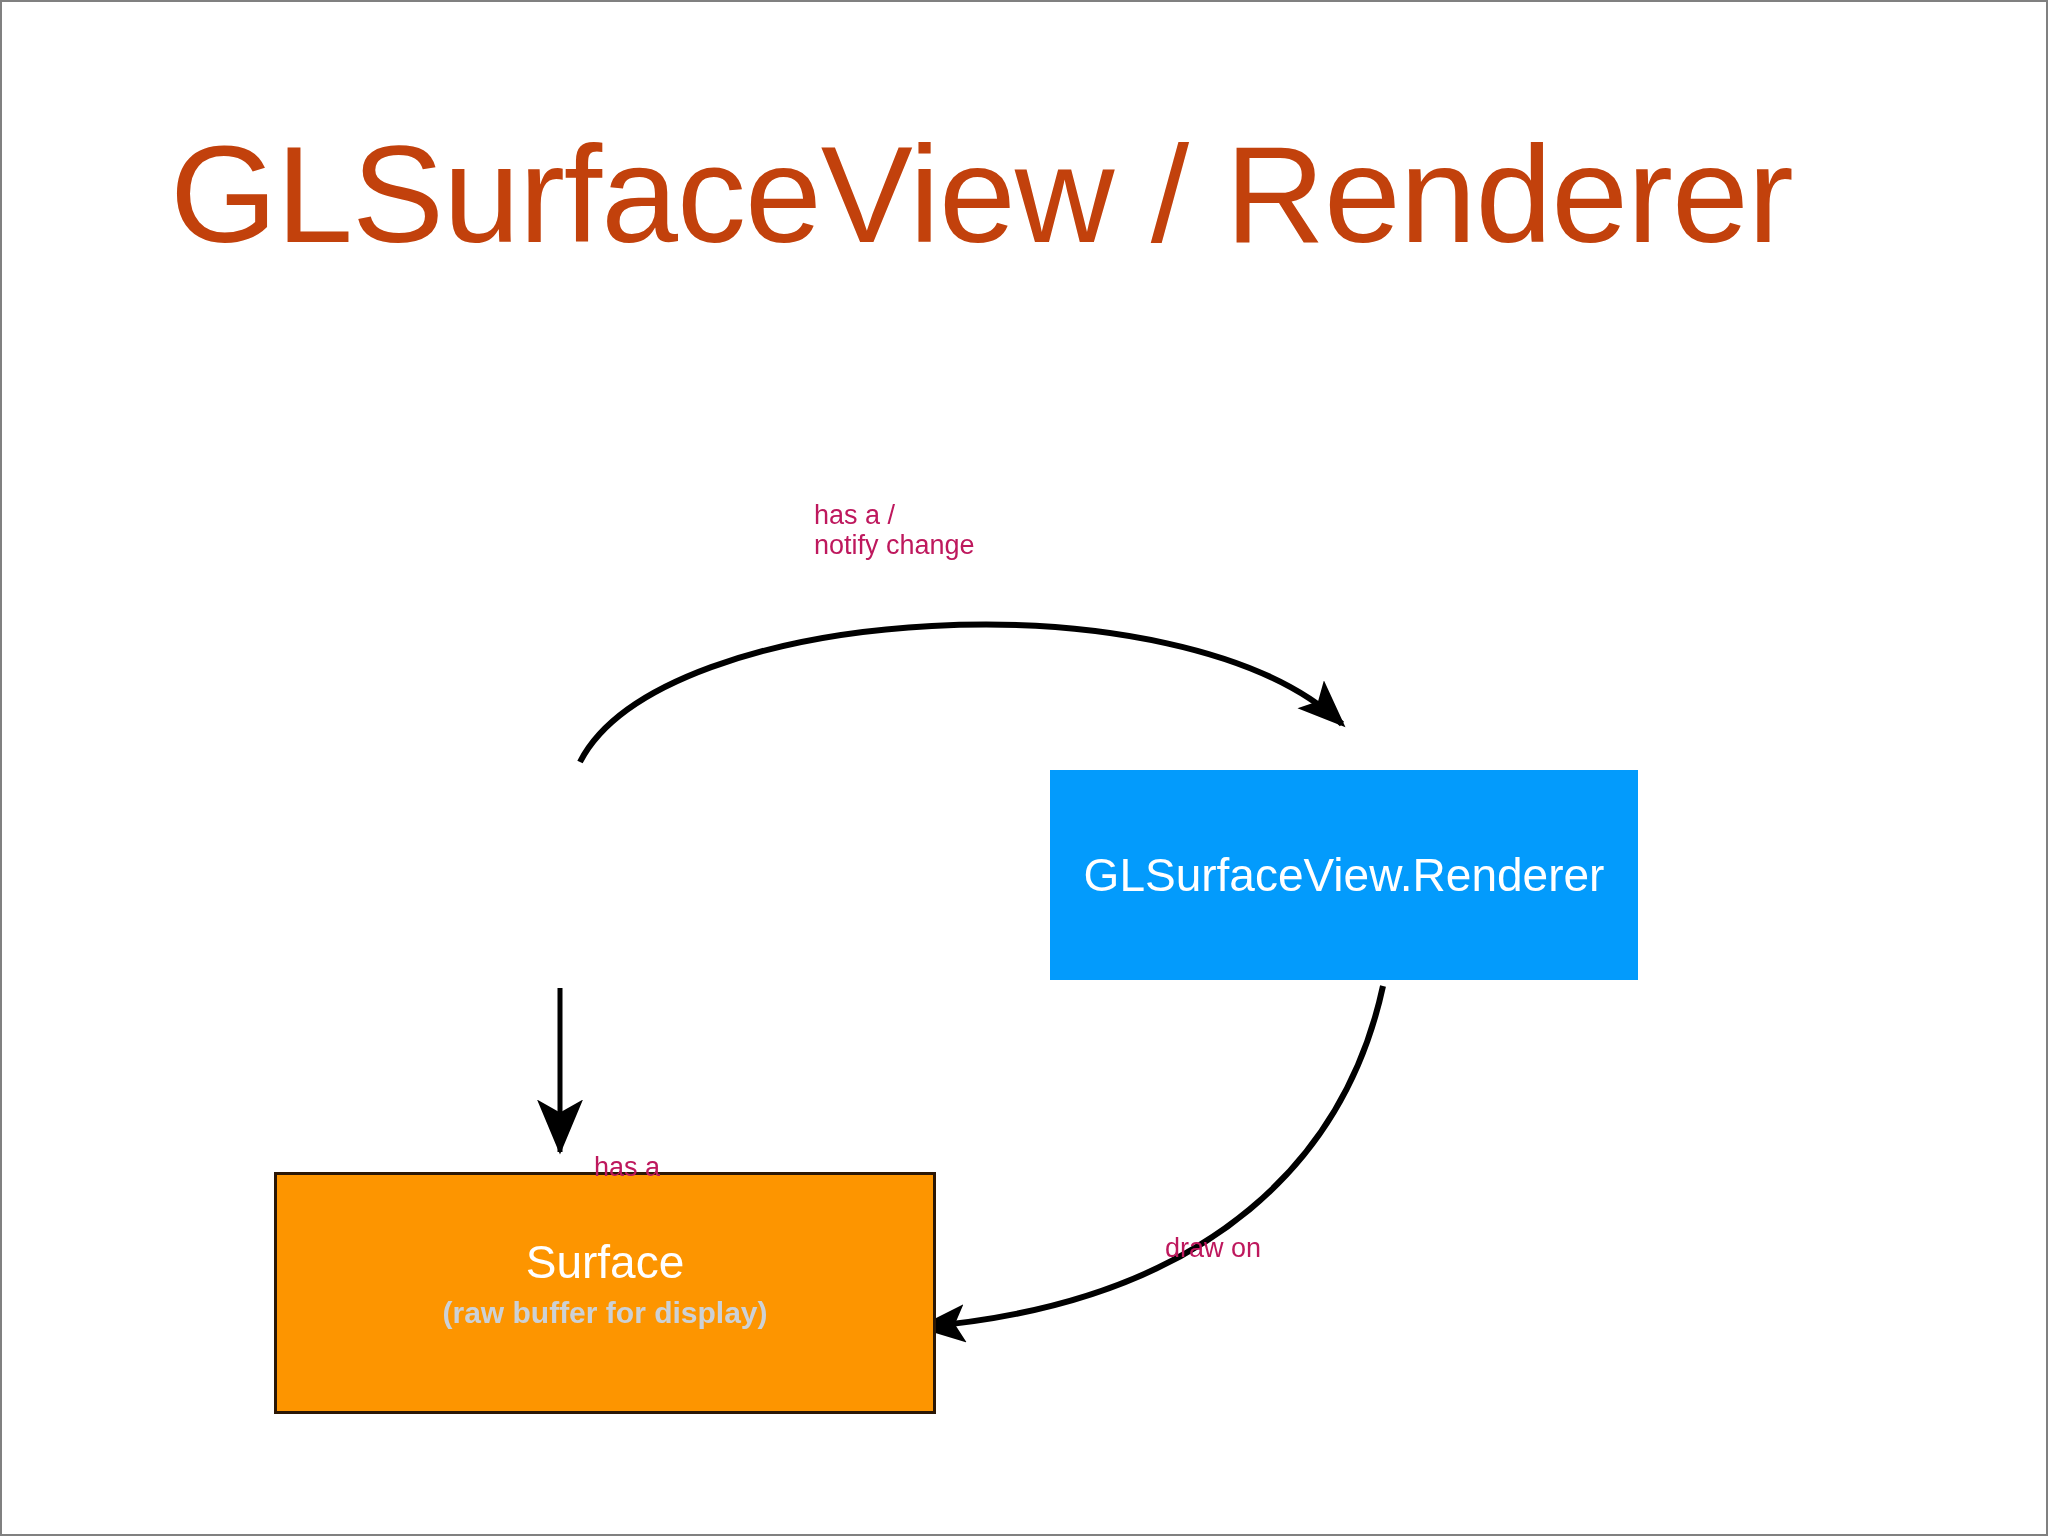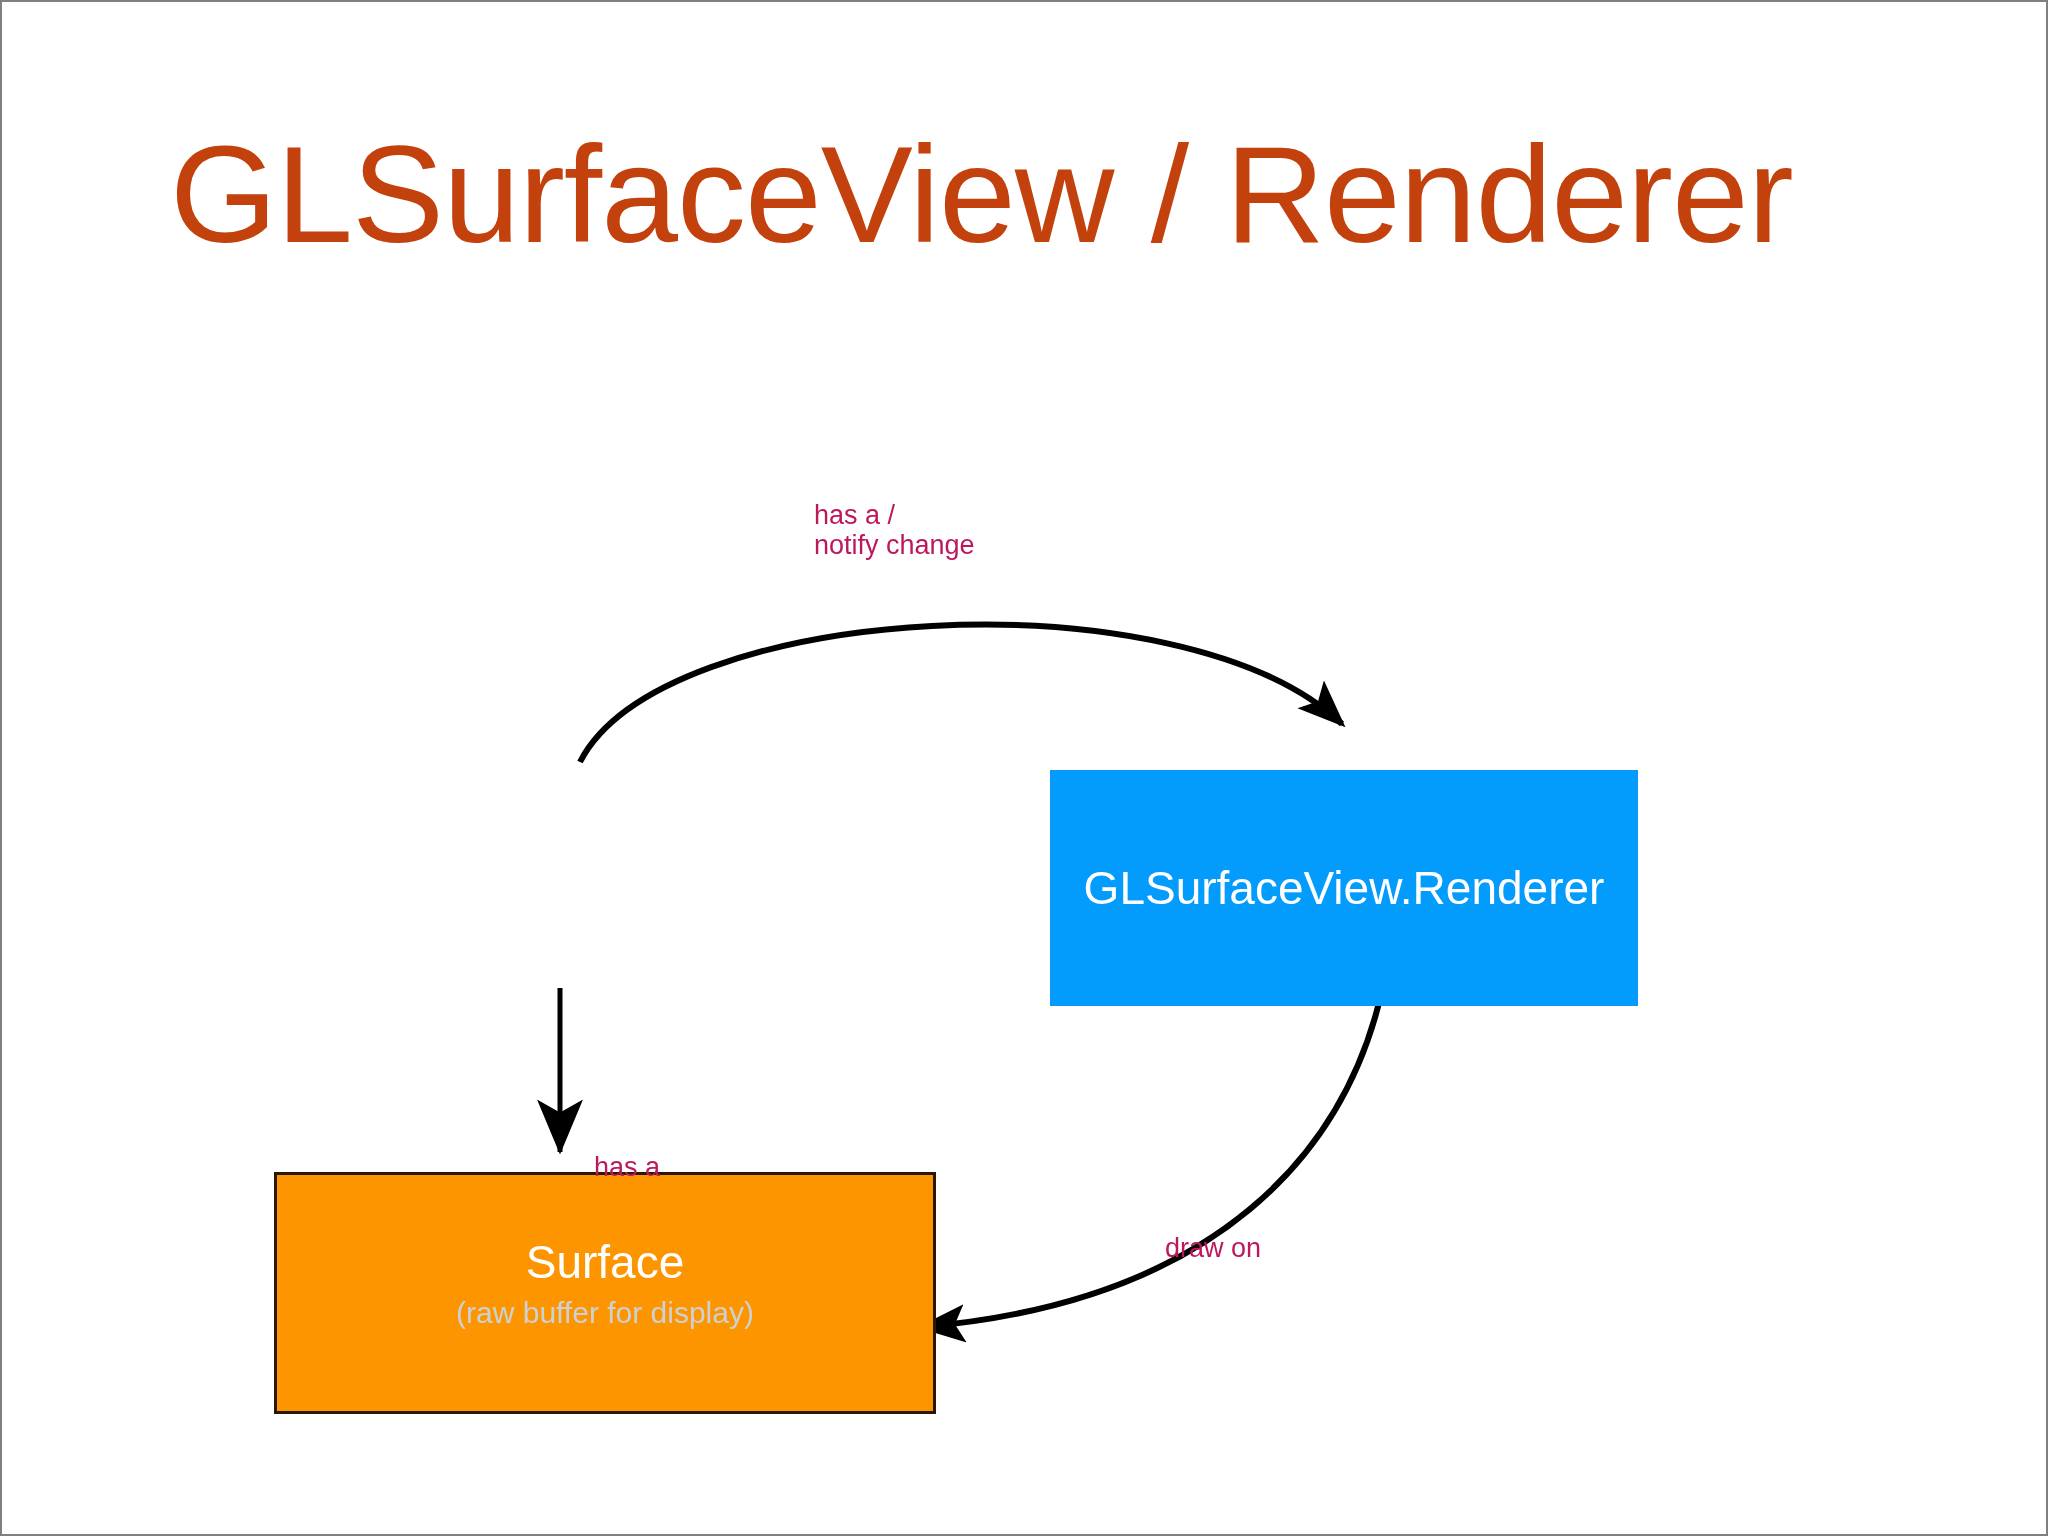--- a/index.html
+++ b/index.html
@@ -42,39 +42,39 @@
   }
   .node-title {
     font-size: 46px;
     font-weight: 400;
     color: #ffffff;
     line-height: 1.1;
     text-align: center;
   }
   .node-sub {
     font-size: 30px;
-    font-weight: 400;
+    font-weight: 700;
     color: #ccd1d6;
     line-height: 1.1;
     text-align: center;
     margin-top: 8px;
   }
 
   #node-glsurfaceview {
     left: 268px;
     top: 768px;
     width: 584px;
     height: 194px;
     background: #0b7a0b;
   }
   #node-renderer {
     left: 1048px;
     top: 768px;
     width: 588px;
-    height: 236px;
+    height: 210px;
     background: #039bfc;
   }
   #node-surface {
     left: 272px;
     top: 1170px;
     width: 662px;
     height: 242px;
     background: #fd9500;
     border: 3px solid #2b1705;
     justify-content: flex-start;

